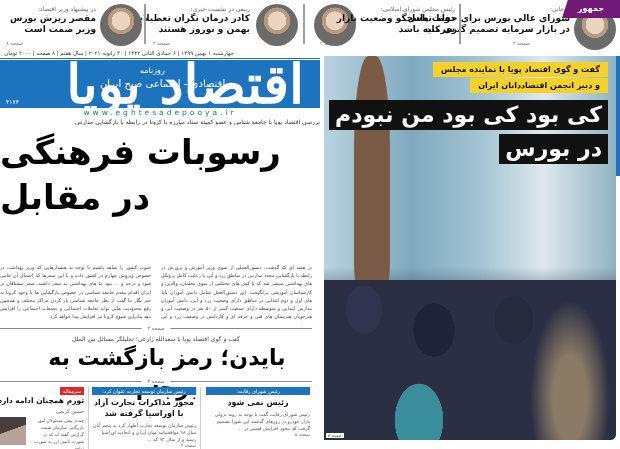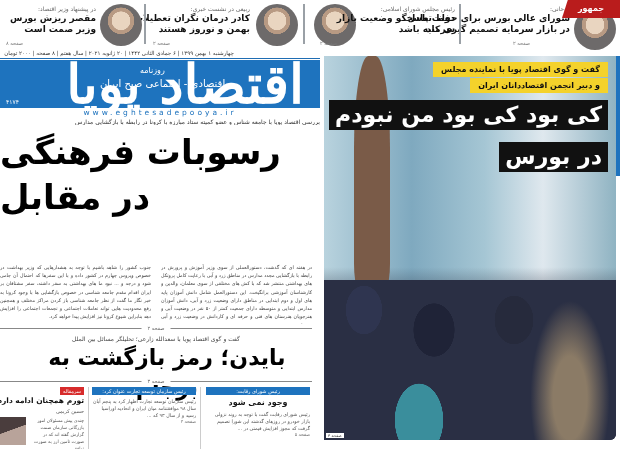--- a/index.html
+++ b/index.html
@@ -9,21 +9,21 @@
   
   .top-strip { position: absolute; top: 0; left: 0; width: 620px; height: 50px; background: #fff; }
   .teaser { position: absolute; top: 2px; height: 46px; }
   .teaser .avatar { position: absolute; top: 2px; width: 42px; height: 42px; border-radius: 50%; overflow: hidden;
     background: radial-gradient(circle at 50% 40%, #e9d5c0 0 28%, #b89a83 29% 40%, #6d6a6a 41% 100%); }
   .teaser .kicker { position: absolute; top: 3px; font-size: 6px; color: #666; white-space: nowrap; }
   .teaser .headline { position: absolute; top: 11px; font-size: 9px; font-weight: bold; line-height: 11px; color: #111; white-space: nowrap; text-align: right; }
   .teaser .pageref { position: absolute; top: 38px; font-size: 5px; color: #777; }
   .vsep { position: absolute; top: 4px; width: 2px; height: 40px; background: #9aa0a6; }
 
-  .badge-jomhour { position: absolute; top: 0; right: 0; width: 58px; height: 18px; background: #b91c1c;
+  .badge-jomhour { position: absolute; top: 0; right: 0; width: 58px; height: 18px; background: #701a75;
     clip-path: polygon(10% 0, 100% 0, 100% 100%, 0 100%); color: #fff; font-size: 8px; font-weight: bold; text-align: center; line-height: 18px; }
 
   .date-line { position: absolute; top: 48px; left: 0; width: 320px; height: 10px; font-size: 5.5px; color: #333; text-align: right; padding-right: 86px; line-height: 10px; white-space: nowrap; }
   .date-rule { position: absolute; top: 58px; left: 0; width: 320px; height: 1px; background: #1f6db3; }
 
   
   .masthead { position: absolute; top: 60px; left: 0; width: 320px; height: 48px; background: #1e73be; overflow: hidden; }
   .masthead .logo { position: absolute; top: -6px; right: 16px; font-family: "DejaVu Serif", serif; font-size: 54px; font-weight: bold; color: #fff; letter-spacing: -2px; line-height: 60px; }
   .masthead .sub1 { position: absolute; top: 6px; left: 140px; font-size: 8px; color: #fff; }
   .masthead .sub2 { position: absolute; top: 18px; left: 100px; font-size: 10px; color: #fff; }
@@ -158,44 +158,48 @@
 <div class="second-kicker">گفت و گوی اقتصاد پویا با سعدالله زارعی؛ تحلیلگر مسائل بین الملل</div>
 <div class="second-title">بایدن؛ رمز بازگشت به برجام</div>
 <div class="rule-page" style="top:377px;">
   <span>صفحه ۳</span>
 </div>
 
 <div class="bottom-row">
   <div class="box" style="left:206px;width:104px;">
     <div class="tag">رئیس شورای رقابت:</div>
     <div class="btitle">
-      <div>وجود نمی شود</div>
+      <div>رئیس نمی شود</div>
     </div>
     <div class="bbody">رئیس شورای رقابت گفت با توجه به روند نزولی بازار خودرو در روزهای گذشته این شورا تصمیم گرفت که مجوز افزایش قیمتی در ...</div>
     <div class="bpage">صفحه ۵</div>
   </div>
   <div class="bsep" style="left:200px;"></div>
   <div class="box" style="left:92px;width:104px;">
     <div class="tag">رئیس سازمان توسعه تجارت عنوان کرد:</div>
+    <div class="btitle">
+      <div>مجوز مذاکرات تجارت آزاد</div>
+      <div>با اوراسیا گرفته شد</div>
+    </div>
     <div class="bbody">رئیس سازمان توسعه تجارت اظهار کرد به پنجم آبان سال ۹۸ موافقتنامه میان ایران و اتحادیه اوراسیا رسید و از سال ۹۳ که ...</div>
     <div class="bpage">صفحه ۳</div>
   </div>
   <div class="bsep" style="left:88px;"></div>
   <div class="editorial">
     <div class="tag-red">سرمقاله</div>
     <div class="etitle">تورم همچنان ادامه دارد</div>
     <div class="author">حسین کریمی</div>
     <div class="photo"></div>
     <div class="etext">چندی پیش مسئولان امور بازرگانی سازمان صمت گزارش گفته اند که در صورت تامین ارز به صورت توافقی ...</div>
   </div>
 </div>
 
 <div class="hero">
   <div class="tree"></div>
   <div class="crowd"></div>
   <div class="plant"></div>
   <div class="hero-kicker" style="top:6px;">گفت و گوی اقتصاد پویا با نماینده مجلس</div>
   <div class="hero-kicker" style="top:22px;">و دبیر انجمن اقتصاددانان ایران</div>
   <div class="hero-title l1" style="top:44px;">کی بود کی بود من نبودم</div>
-  <div class="hero-title l2" style="top:86px;">در بورس</div>
+  <div class="hero-title l2" style="top:78px;">در بورس</div>
 </div>
 <div class="hero-credit">صفحه ۳</div>
 <div class="right-edge"></div>
 
 </body></html>

